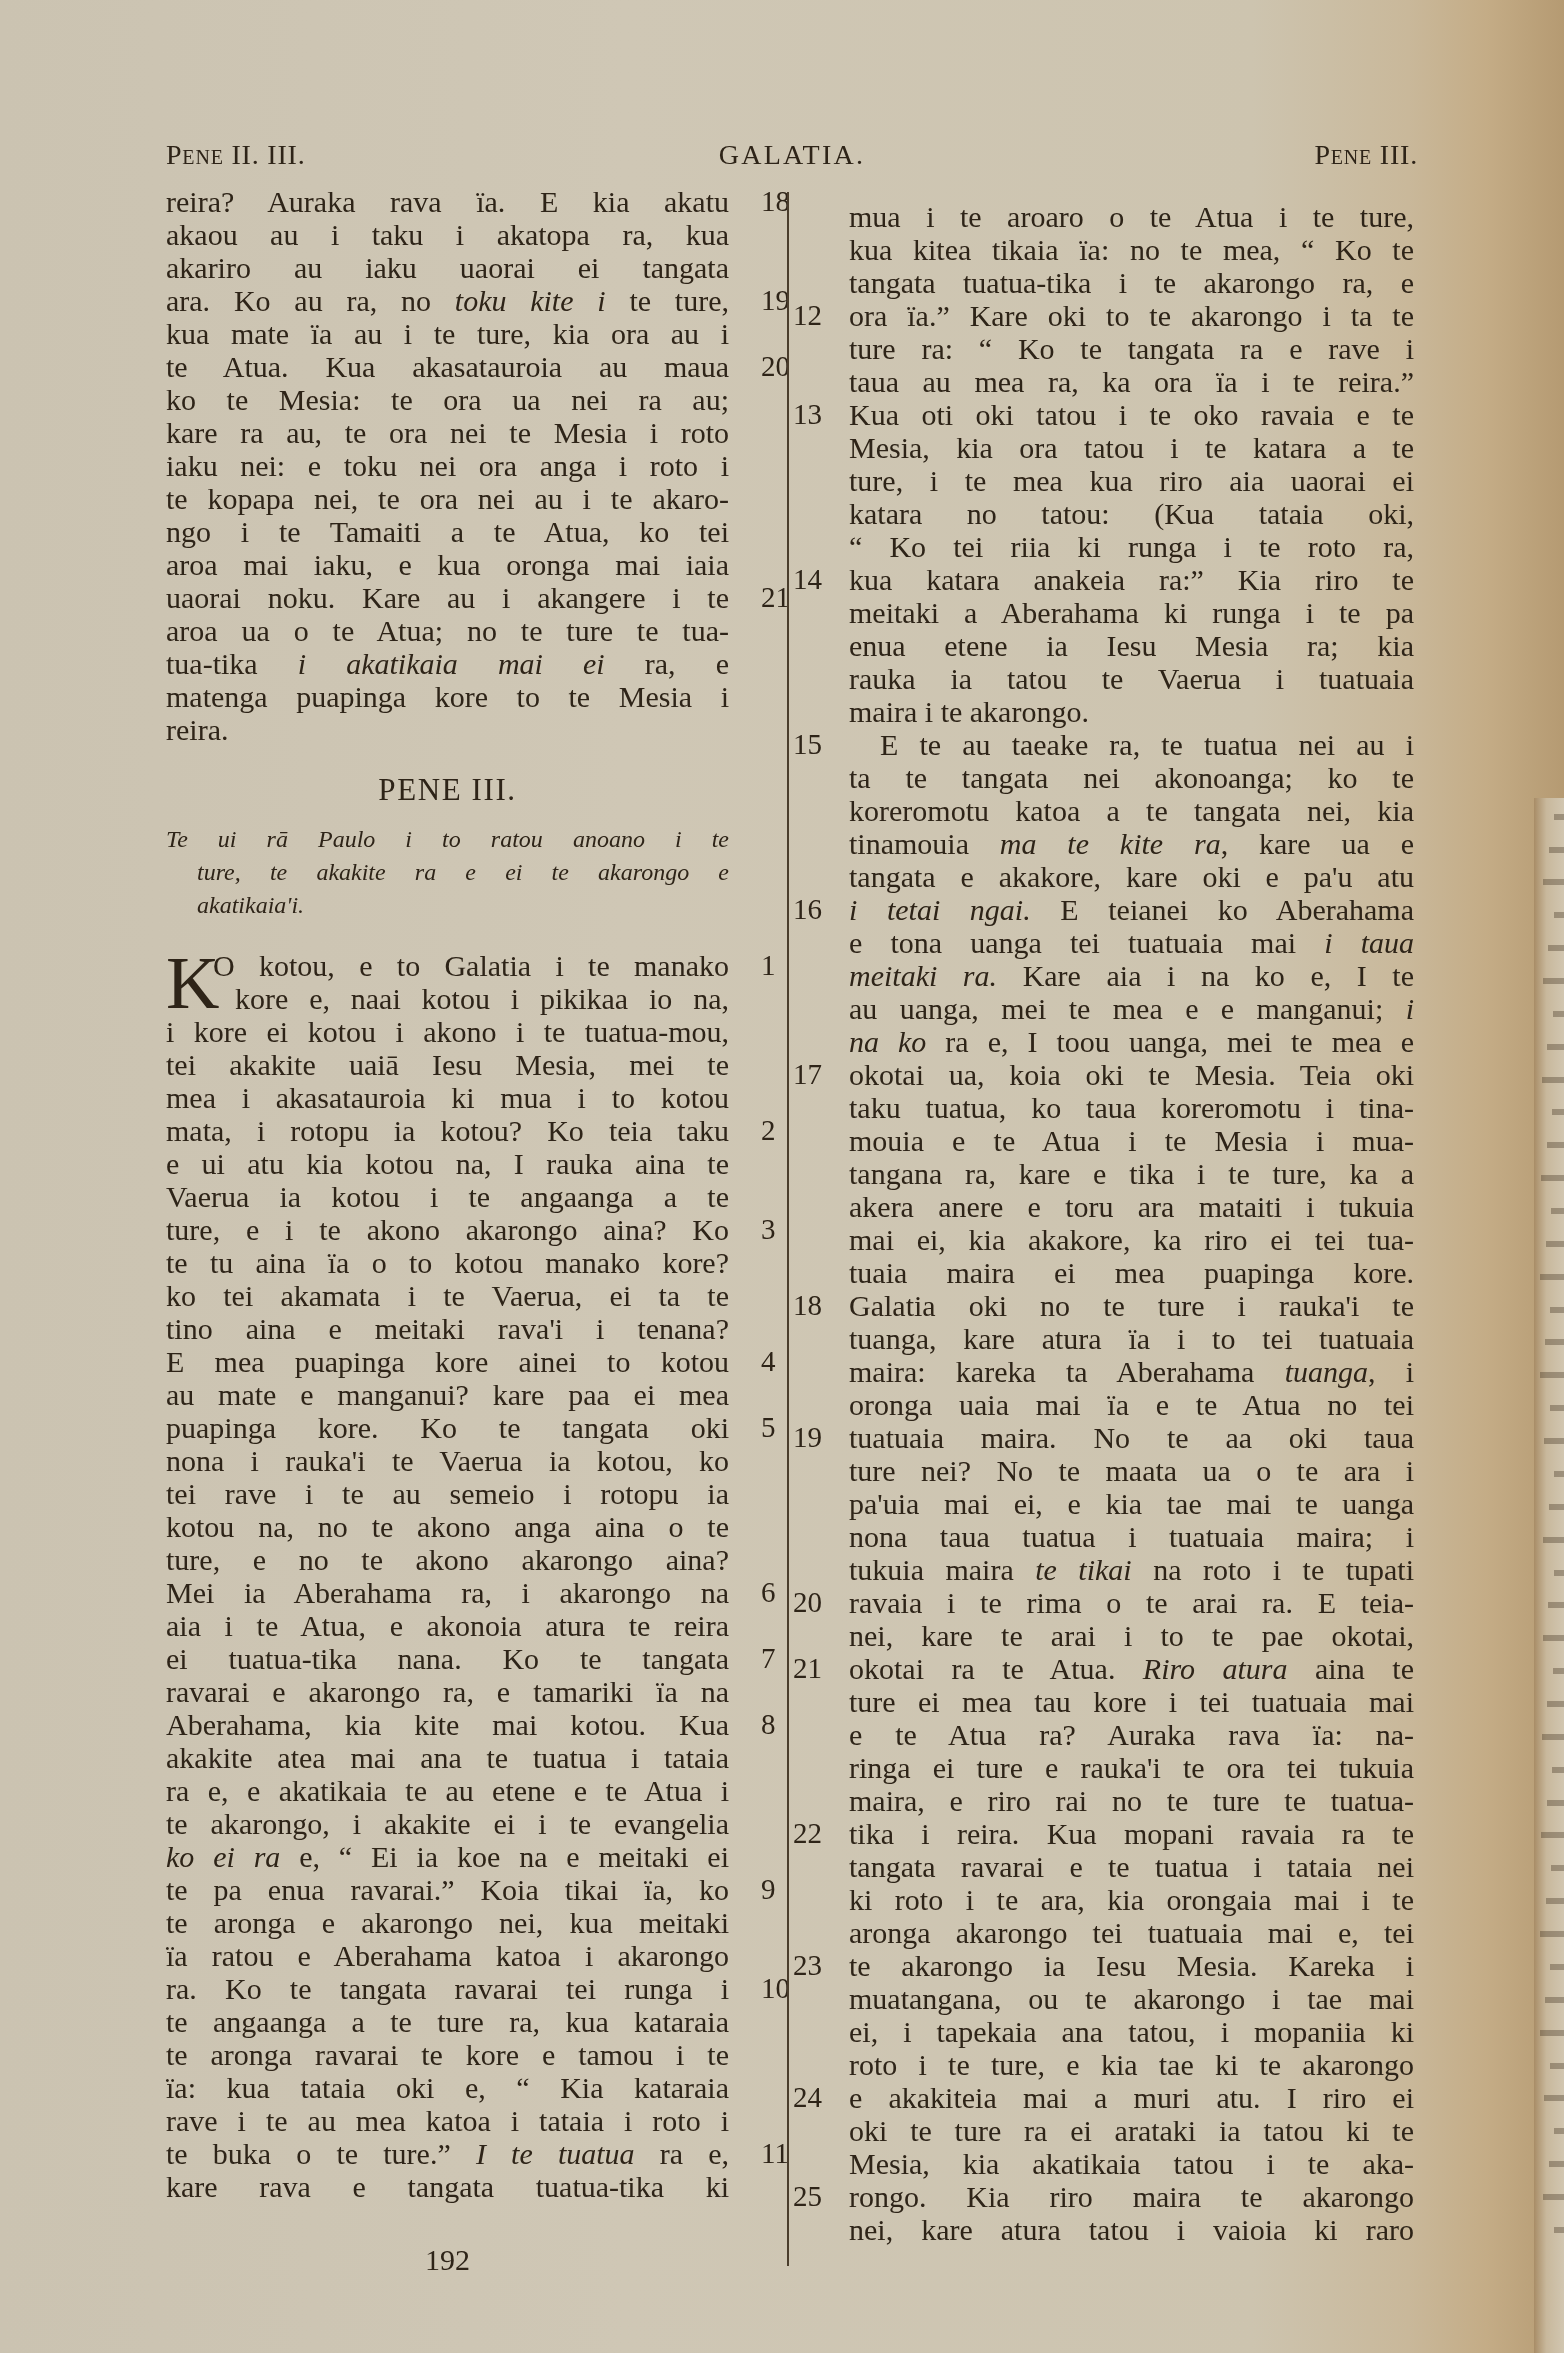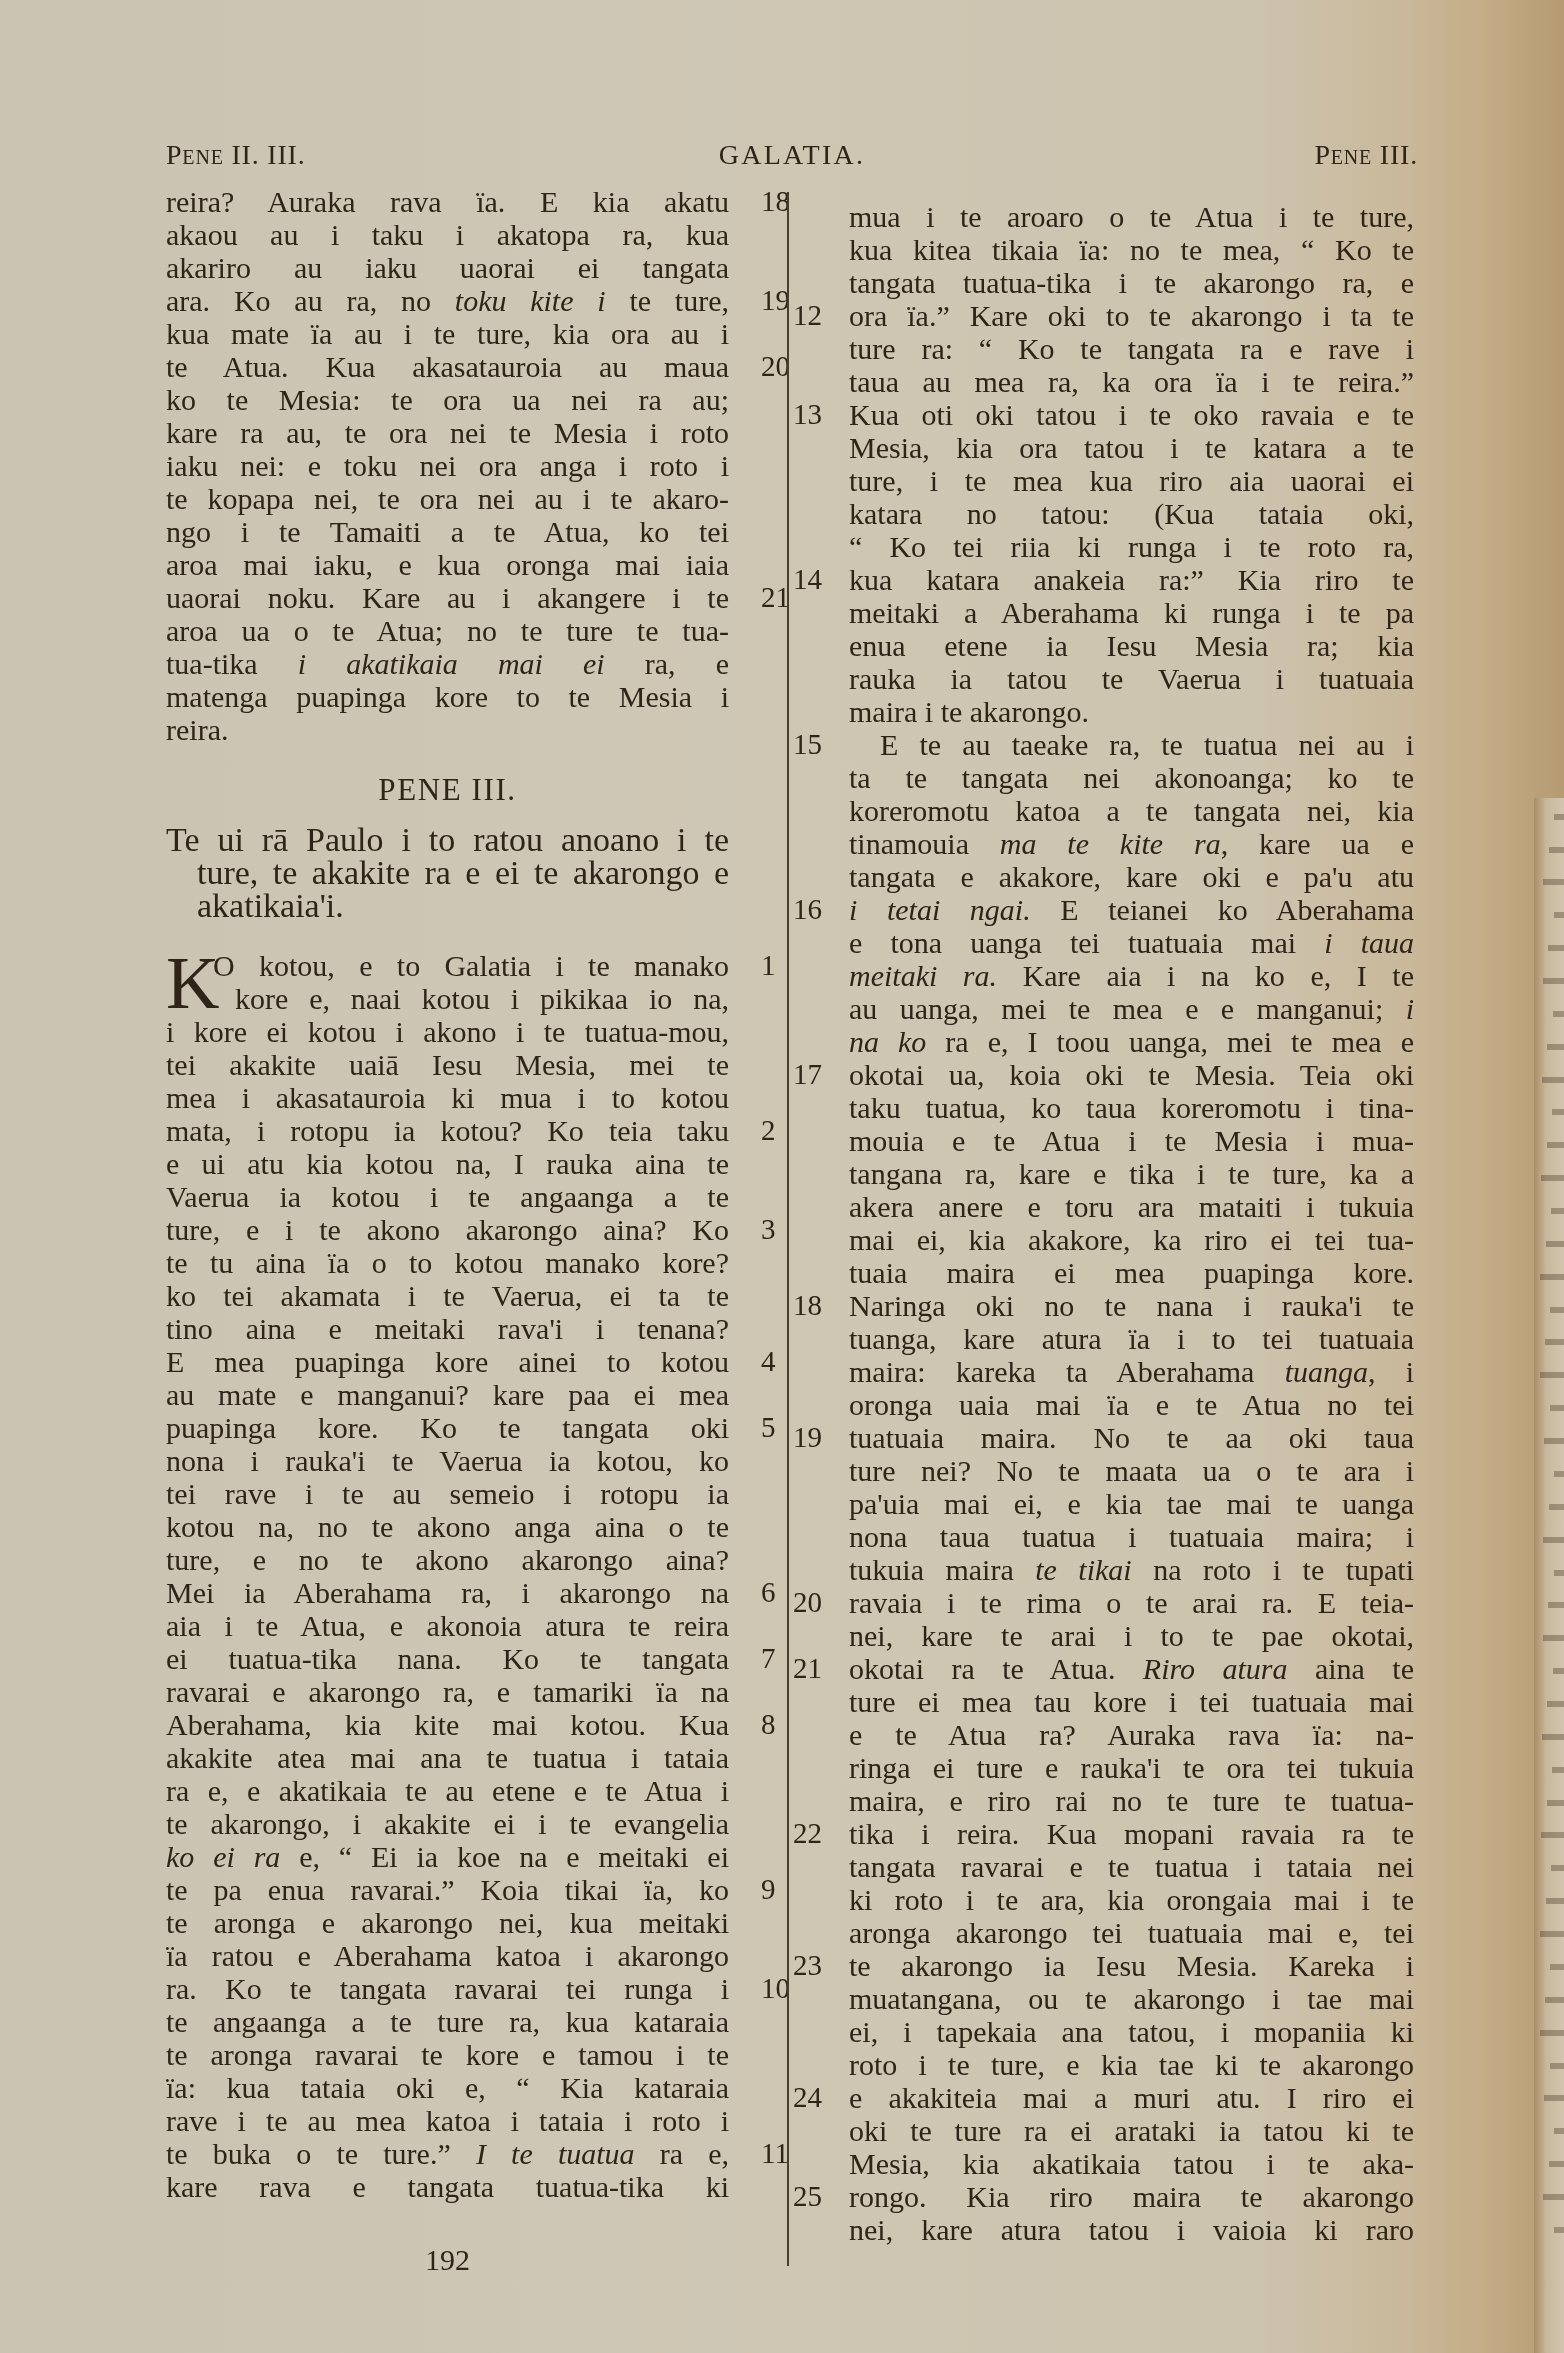--- a/index.html
+++ b/index.html
@@ -118,21 +118,22 @@
     }
     .chapter-heading {
       text-align: center;
       font-size: 31px;
       letter-spacing: 1.6px;
       height: 66px;
       line-height: 66px;
       margin-top: 11px;
     }
     .summary {
-      font-size: 34px;
+      font-style: italic;
+      font-size: 24px;
       line-height: 33px;
     }
     .summary .sline {
       white-space: nowrap;
       height: 33px;
       text-align: justify;
       text-align-last: justify;
     }
     .summary .sline.hang {
       padding-left: 31px;
@@ -282,21 +283,21 @@
         <div class="line"><span><i>meitaki ra.</i> Kare aia i na ko e, I te</span></div>
         <div class="line"><span>au uanga, mei te mea e e manganui; <i>i</i></span></div>
         <div class="line"><span><i>na ko</i> ra e, I toou uanga, mei te mea e</span></div>
         <div class="line"><span>okotai ua, koia oki te Mesia. Teia oki</span><span class="vnum-right">17</span></div>
         <div class="line"><span>taku tuatua, ko taua koreromotu i tina-</span></div>
         <div class="line"><span>mouia e te Atua i te Mesia i mua-</span></div>
         <div class="line"><span>tangana ra, kare e tika i te ture, ka a</span></div>
         <div class="line"><span>akera anere e toru ara mataiti i tukuia</span></div>
         <div class="line"><span>mai ei, kia akakore, ka riro ei tei tua-</span></div>
         <div class="line"><span>tuaia maira ei mea puapinga kore.</span></div>
-        <div class="line"><span>Naringa oki no te nana i rauka'i te</span><span class="vnum-right">18</span></div>
+        <div class="line"><span>Galatia oki no te ture i rauka'i te</span><span class="vnum-right">18</span></div>
         <div class="line"><span>tuanga, kare atura ïa i to tei tuatuaia</span></div>
         <div class="line"><span>maira: kareka ta Aberahama <i>tuanga</i>, i</span></div>
         <div class="line"><span>oronga uaia mai ïa e te Atua no tei</span></div>
         <div class="line"><span>tuatuaia maira. No te aa oki taua</span><span class="vnum-right">19</span></div>
         <div class="line"><span>ture nei? No te maata ua o te ara i</span></div>
         <div class="line"><span>pa'uia mai ei, e kia tae mai te uanga</span></div>
         <div class="line"><span>nona taua tuatua i tuatuaia maira; i</span></div>
         <div class="line"><span>tukuia maira <i>te tikai</i> na roto i te tupati</span></div>
         <div class="line"><span>ravaia i te rima o te arai ra. E teia-</span><span class="vnum-right">20</span></div>
         <div class="line"><span>nei, kare te arai i to te pae okotai,</span></div>

